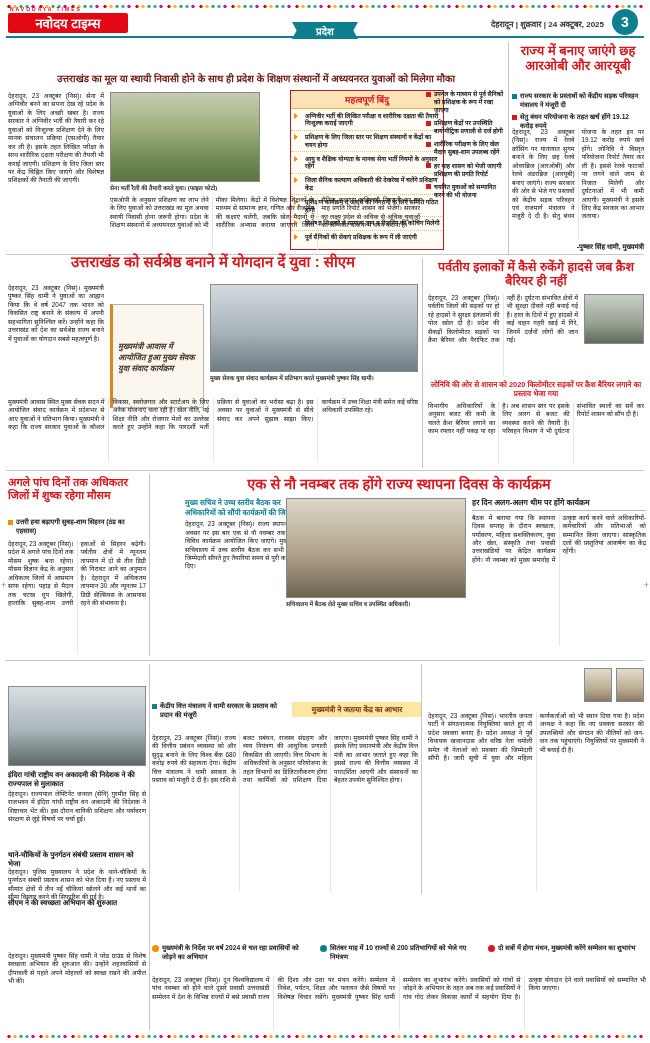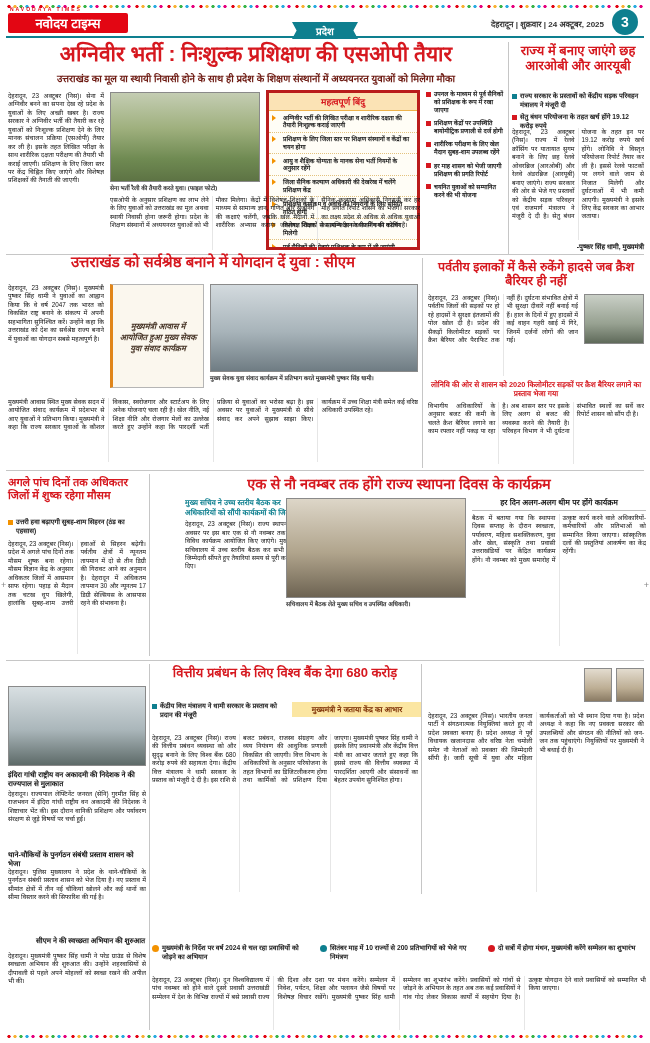--- a/index.html
+++ b/index.html
@@ -34,51 +34,50 @@
   .ph-hand{background:linear-gradient(180deg,#d8dfе2 0%,#aab6ba 55%,#74817f 100%,#5d6a68 100%);}
   .ph-port{background:linear-gradient(180deg,#e3dccf 0%,#bdae94 60%,#8a7b64 100%);}
   .vline{position:absolute;width:1px;background:#c6c6c6;}
   .hline{position:absolute;height:1px;background:#c6c6c6;}
   .ptrow{display:flex;gap:3px;align-items:flex-start;}
   .sq{flex:0 0 5px;width:5px;height:5px;margin-top:1.5px;}
   .sq-red{background:#d6181f;} .sq-teal{background:#0e7f8f;} .sq-orange{background:#f39200;}
   .dot-b{flex:0 0 7px;width:7px;height:7px;border-radius:50%;margin-top:1px;}
   .pt{font-size:6.7px;font-weight:bold;line-height:1.3;color:#222;text-align:left;}
   
-  .keybox{border:3px solid #b91c1c;background:#fffdf6;box-sizing:border-box;}
+  .keybox{border:1px solid #b91c1c;background:#fffdf6;box-sizing:border-box;margin-left:24px;}
   .keybox-title{background:#fbe3b5;color:#d6181f;font-weight:bold;font-size:9px;text-align:center;padding:2px 0;border-bottom:1px solid #eeb24a;}
   .kp-item{display:flex;gap:3px;padding:2.6px 3px;border-bottom:1px dotted #e3c27e;font-size:6.15px;font-weight:bold;line-height:1.25;color:#222;align-items:flex-start;text-align:left;}
   .kp-arrow{flex:0 0 4px;width:0;height:0;border-left:4px solid #f39200;border-top:3px solid transparent;border-bottom:3px solid transparent;margin-top:1px;}
   .sp-item{display:flex;gap:3px;margin-bottom:5.5px;font-size:6.15px;font-weight:bold;line-height:1.28;color:#222;align-items:flex-start;text-align:left;}
-  .qbox{border:1px solid #b5b5b5;border-left:3px solid #e0851a;background:#fbf7ee;padding:5px 5px;font-size:8px;font-weight:bold;font-style:italic;text-align:center;color:#483628;display:flex;align-items:center;box-sizing:border-box;}
+  .qbox{border:1px solid #b5b5b5;border-left:3px solid #e0851a;background:#fbf7ee;padding:5px 5px;font-size:8px;font-weight:bold;font-style:italic;text-align:left;color:#483628;display:flex;align-items:center;box-sizing:border-box;margin-top:20px;}
   .credit{font-size:6.8px;font-weight:bold;color:#222;text-align:right;}
   .qr-head{background:#fbd7e7;color:#e6007e;font-weight:bold;font-size:11px;display:flex;align-items:center;justify-content:center;}
   .qr-item-h{font-size:7.2px;font-weight:bold;color:#111;line-height:1.3;text-align:left;}
   .wb-sub{background:#fbe6a2;color:#7a2a00;font-weight:bold;font-size:7.4px;text-align:center;padding:3px 2px;line-height:1.25;}
   .strip{background:#f6c3d5;color:#8a1030;font-weight:bold;font-size:10px;display:flex;align-items:center;justify-content:center;}
   .teal-sub{color:#0e7f8f;font-weight:bold;font-size:7.4px;line-height:1.3;text-align:left;margin-bottom:3px;}
-  .found-rh{font-size:7.8px;font-weight:bold;color:#222;text-align:center;border-bottom:1px solid #bbb;padding-bottom:2px;margin-bottom:3px;line-height:1.25;}
+  .found-rh{font-size:7.8px;font-weight:bold;color:#222;border-bottom:1px solid #bbb;padding-bottom:2px;margin-bottom:3px;line-height:1.25;}
   .cropmark{position:absolute;color:#888;font-size:9px;}
 </style>
 </head>
 <body>
 
 <div class="page">
 
   <div class="dotrow" style="top:3px;"></div>
   <div class="dotrow" style="top:1033px;"></div>
 
   <div class="abs brand-en">NAVODAYA TIMES</div>
   <div class="abs masthead">नवोदय टाइम्स</div>
   <div class="abs ribbon">प्रदेश</div>
   <div class="abs dateline">देहरादून | शुक्रवार | 24 अक्टूबर, 2025</div>
   <div class="abs pagecircle">3</div>
   <div class="abs headrule"></div>
 
-  <div class="abs hl" style="left:8px;top:42px;width:496px;font-size:21px;">अग्निवीर भर्ती : निःशुल्क प्रशिक्षण की एसओपी तैयार</div>
   <div class="abs" style="left:8px;top:73px;width:496px;font-size:9.8px;color:#6d1a12;font-weight:bold;text-align:center;line-height:1.2;">उत्तराखंड का मूल या स्थायी निवासी होने के साथ ही प्रदेश के शिक्षण संस्थानों में अध्ययनरत युवाओं को मिलेगा मौका</div>
 
   <div class="abs bt" style="left:8px;top:92px;width:96px;height:158px;">देहरादून, 23 अक्टूबर (निस)। सेना में अग्निवीर बनने का सपना देख रहे प्रदेश के युवाओं के लिए अच्छी खबर है। राज्य सरकार ने अग्निवीर भर्ती की तैयारी कर रहे युवाओं को निःशुल्क प्रशिक्षण देने के लिए मानक संचालन प्रक्रिया (एसओपी) तैयार कर ली है। इसके तहत लिखित परीक्षा के साथ शारीरिक दक्षता परीक्षण की तैयारी भी कराई जाएगी। प्रशिक्षण के लिए जिला स्तर पर केंद्र चिह्नित किए जाएंगे और विशेषज्ञ प्रशिक्षकों की तैनाती की जाएगी।</div>
   <div class="abs photo ph-runners" style="left:110px;top:92px;width:150px;height:90px;"></div>
   <div class="abs cap" style="left:110px;top:185px;width:150px;">सेना भर्ती रैली की तैयारी करते युवा। (फाइल फोटो)</div>
 
   <div class="abs keybox" style="left:266px;top:90px;width:154px;height:160px;overflow:hidden;">
     <div class="keybox-title">महत्वपूर्ण बिंदु</div>
     <div class="kp-item">
         <span class="kp-arrow"></span>
@@ -190,24 +189,23 @@
 
   <div class="hline" style="left:6px;top:660px;width:638px;"></div>
 
   <div class="vline" style="left:149px;top:664px;height:366px;"></div>
   <div class="abs qr-head" style="left:8px;top:696px;width:138px;height:18px;">क्विक रीड</div>
   <div class="abs photo ph-hand" style="left:8px;top:686px;width:138px;height:80px;background:linear-gradient(180deg,#d8dfe2 0%,#aab6ba 55%,#5d6a68 100%);"></div>
   <div class="abs qr-item-h" style="left:8px;top:770px;width:138px;">इंदिरा गांधी राष्ट्रीय वन अकादमी की निदेशक ने की राज्यपाल से मुलाकात</div>
   <div class="abs bt" style="left:8px;top:790px;width:138px;height:54px;">देहरादून। राज्यपाल लेफ्टिनेंट जनरल (सेनि) गुरमीत सिंह से राजभवन में इंदिरा गांधी राष्ट्रीय वन अकादमी की निदेशक ने शिष्टाचार भेंट की। इस दौरान वानिकी प्रशिक्षण और पर्यावरण संरक्षण से जुड़े विषयों पर चर्चा हुई।</div>
   <div class="abs qr-item-h" style="left:8px;top:850px;width:138px;">थाने-चौकियों के पुनर्गठन संबंधी प्रस्ताव शासन को भेजा</div>
   <div class="abs bt" style="left:8px;top:868px;width:138px;height:60px;">देहरादून। पुलिस मुख्यालय ने प्रदेश के थाने-चौकियों के पुनर्गठन संबंधी प्रस्ताव शासन को भेज दिया है। नए प्रस्ताव में सीमांत क्षेत्रों में तीन नई चौकियां खोलने और कई थानों का सीमा विस्तार करने की सिफारिश की गई है।</div>
-  <div class="abs qr-item-h" style="left:8px;top:936px;width:138px;margin-left:28px;">सीएम ने की स्वच्छता अभियान की शुरुआत</div>
+  <div class="abs qr-item-h" style="left:8px;top:898px;width:138px;">सीएम ने की स्वच्छता अभियान की शुरुआत</div>
   <div class="abs bt" style="left:8px;top:952px;width:138px;height:76px;">देहरादून। मुख्यमंत्री पुष्कर सिंह धामी ने परेड ग्राउंड से विशेष स्वच्छता अभियान की शुरुआत की। उन्होंने शहरवासियों से दीपावली से पहले अपने मोहल्लों को स्वच्छ रखने की अपील भी की।</div>
 
-  <div class="abs hl" style="left:152px;top:666px;width:266px;font-size:13px;">वित्तीय प्रबंधन के लिए विश्व बैंक देगा 680 करोड़</div>
   <div class="abs ptrow" style="left:152px;top:702px;width:130px;">
       <span class="sq sq-teal"></span>
       <span class="pt">केंद्रीय वित्त मंत्रालय ने धामी सरकार के प्रस्ताव को प्रदान की मंजूरी</span>
     </div>
   <div class="abs wb-sub" style="left:292px;top:702px;width:126px;">मुख्यमंत्री ने जताया केंद्र का आभार</div>
   <div class="abs bt c3" style="left:152px;top:734px;width:266px;height:158px;">देहरादून, 23 अक्टूबर (निस)। राज्य की वित्तीय प्रबंधन व्यवस्था को और सुदृढ़ बनाने के लिए विश्व बैंक 680 करोड़ रुपये की सहायता देगा। केंद्रीय वित्त मंत्रालय ने धामी सरकार के प्रस्ताव को मंजूरी दे दी है। इस राशि से बजट प्रबंधन, राजस्व संग्रहण और व्यय नियंत्रण की आधुनिक प्रणाली विकसित की जाएगी। वित्त विभाग के अधिकारियों के अनुसार परियोजना के तहत विभागों का डिजिटलीकरण होगा तथा कार्मिकों को प्रशिक्षण दिया जाएगा। मुख्यमंत्री पुष्कर सिंह धामी ने इसके लिए प्रधानमंत्री और केंद्रीय वित्त मंत्री का आभार जताते हुए कहा कि इससे राज्य की वित्तीय व्यवस्था में पारदर्शिता आएगी और संसाधनों का बेहतर उपयोग सुनिश्चित होगा।</div>
 
   <div class="vline" style="left:421px;top:664px;height:230px;"></div>
   <div class="abs photo ph-port" style="left:584px;top:668px;width:28px;height:34px;"></div>
   <div class="abs photo ph-port" style="left:616px;top:668px;width:28px;height:34px;"></div>

